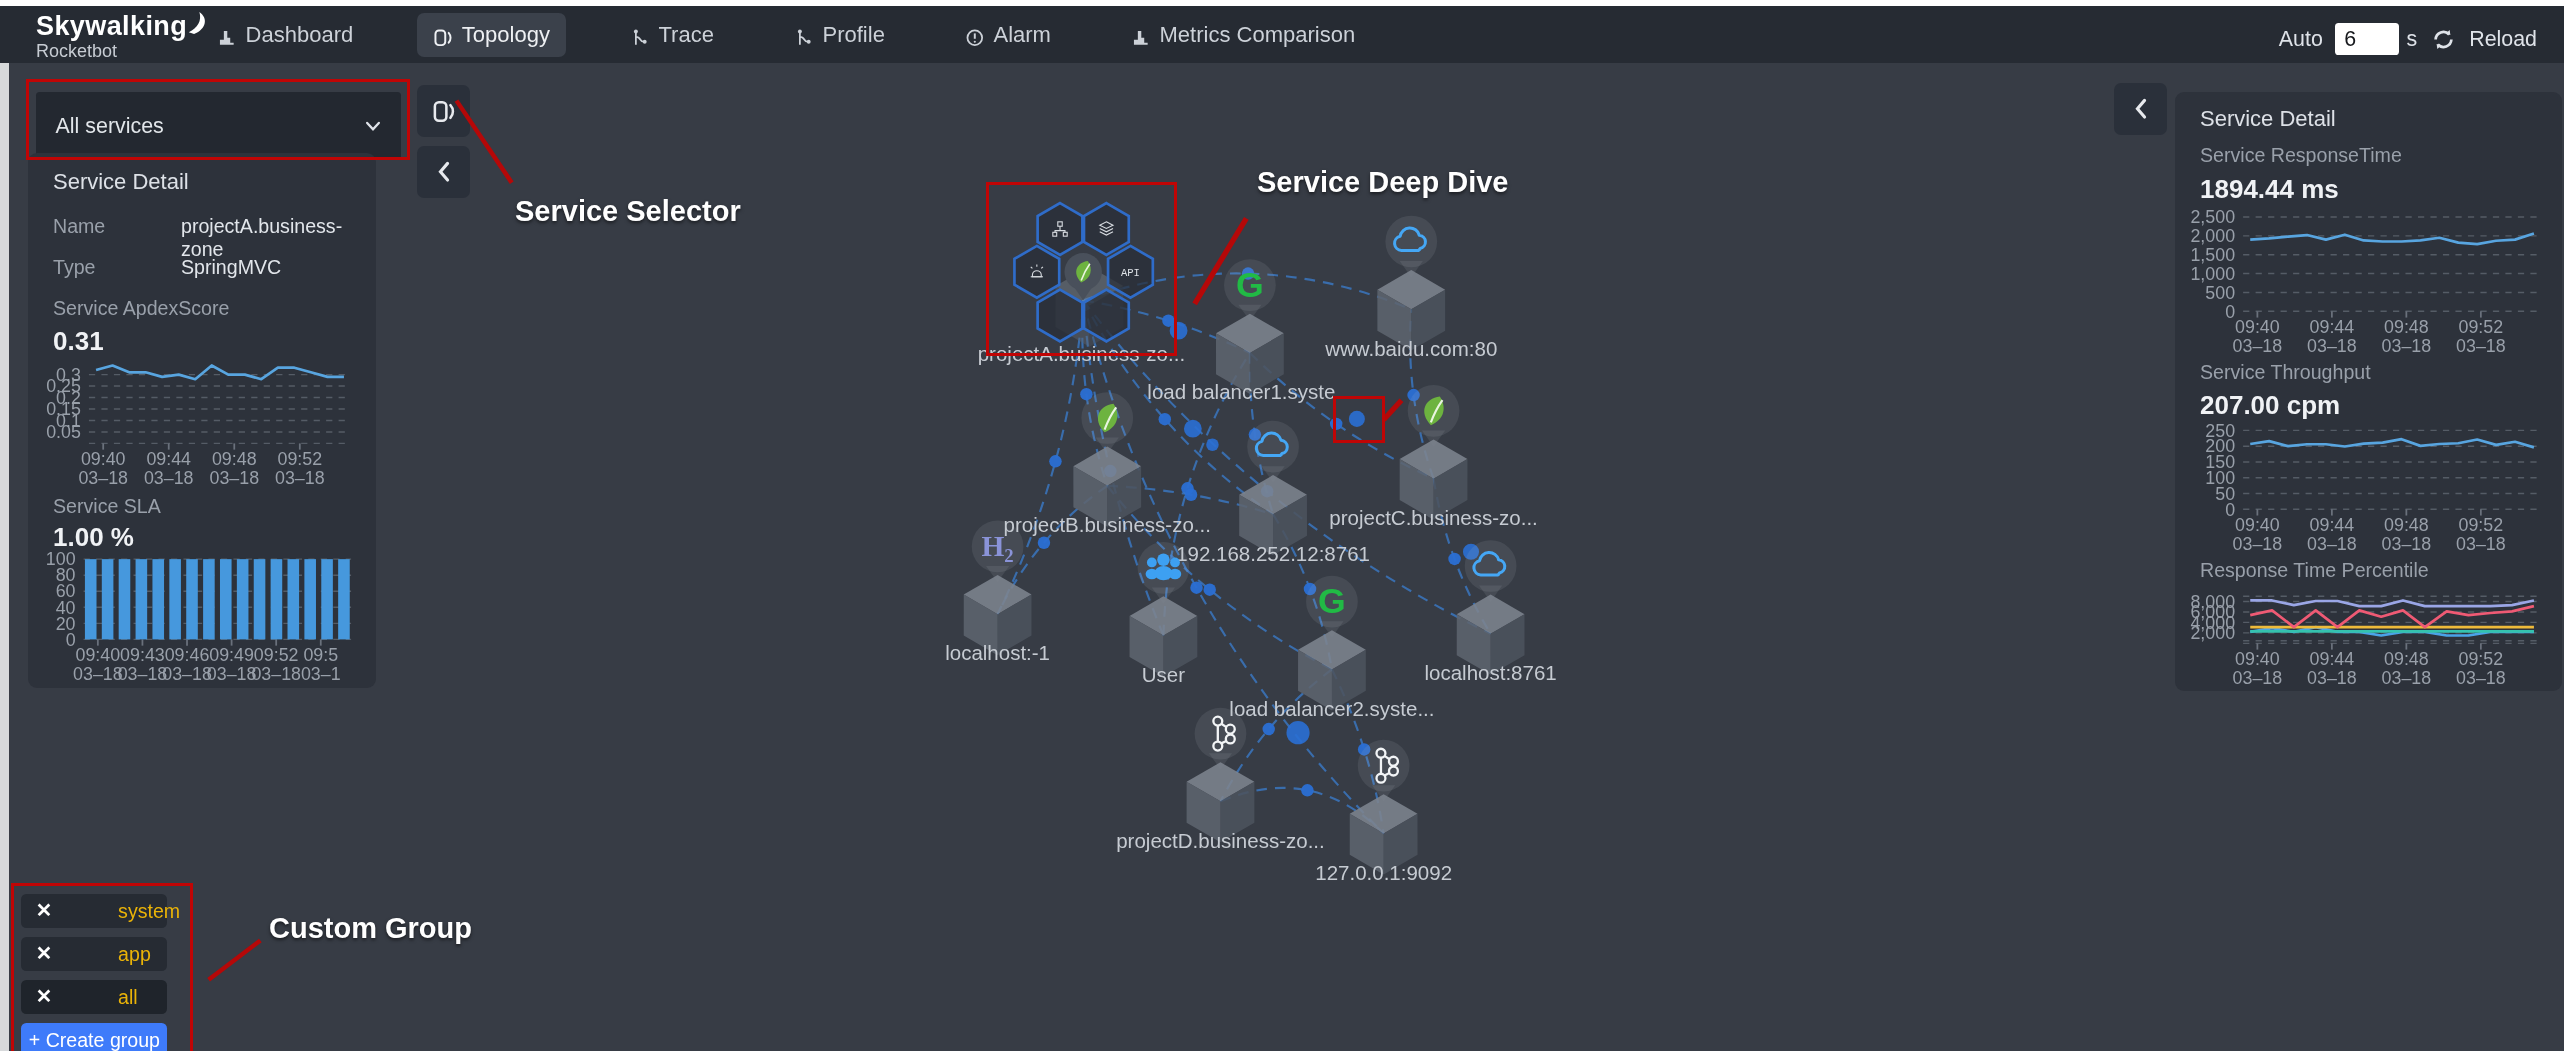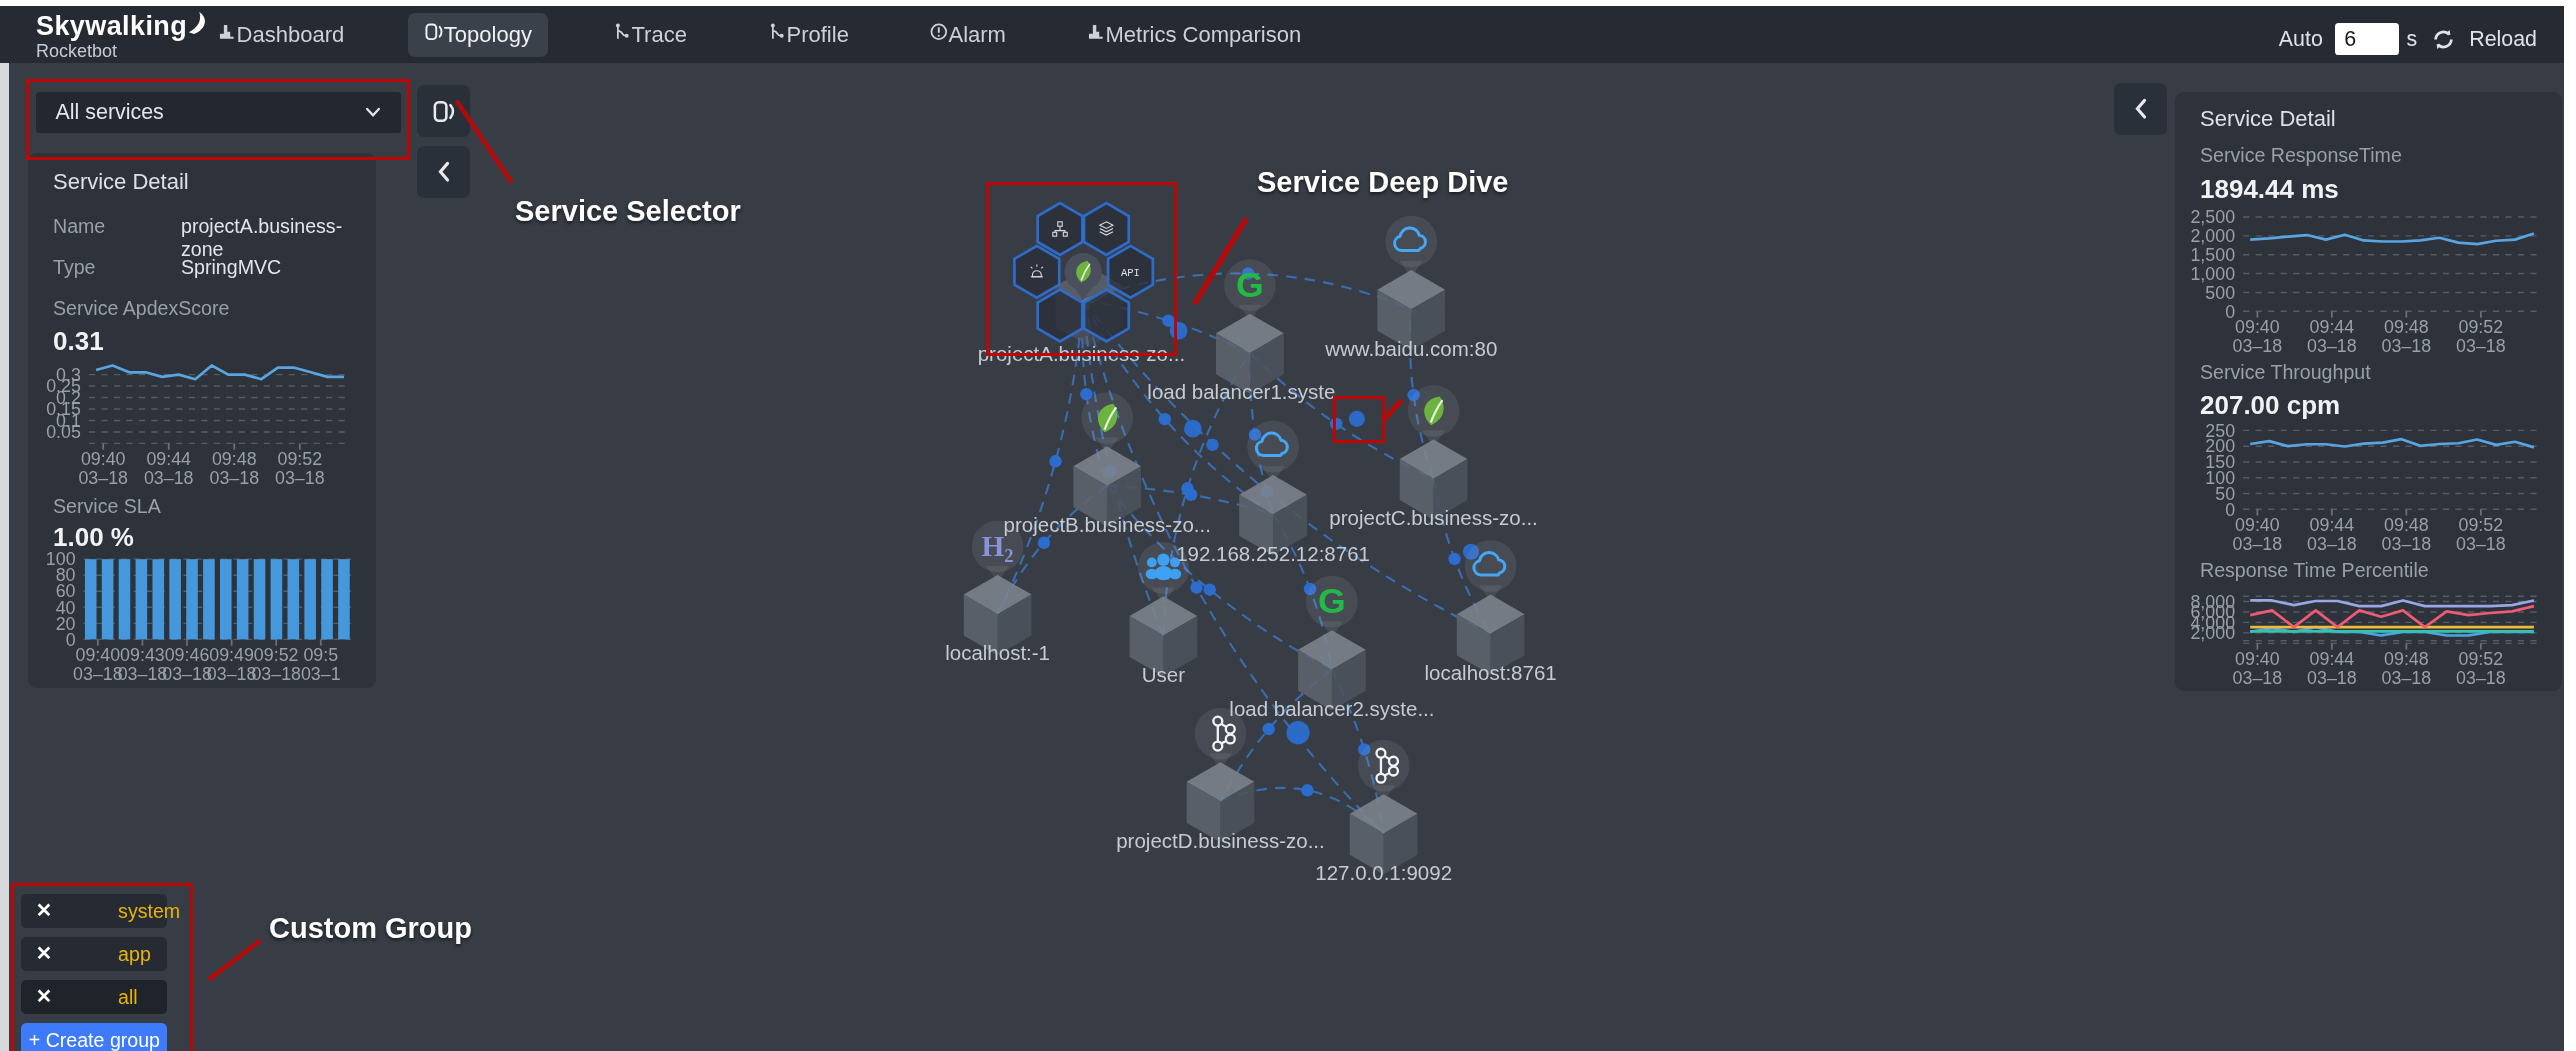--- a/index.html
+++ b/index.html
@@ -5,26 +5,26 @@
   html,body{margin:0;padding:0;background:#ffffff;}
   .page{position:relative;width:2576px;height:1052px;overflow:hidden;background:#ffffff;
         font-family:"Liberation Sans", sans-serif;}
   .app{position:absolute;left:0;top:6.2px;width:2564px;height:1046px;background:#373c45;}
   
   .navbar{position:absolute;left:0;top:0;width:100%;height:57px;background:#262b33;}
   .logo{position:absolute;left:36px;top:5.3px;color:#fff;}
   .logo-main{font-size:27px;font-weight:bold;letter-spacing:0.4px;display:flex;align-items:flex-start;}
   .logo-sub{font-size:18px;color:#c7ccd3;margin-top:-1.8px;}
   .tabs{position:absolute;left:201px;top:0;height:57px;display:flex;align-items:center;gap:48px;}
-  .tab{display:flex;align-items:flex-start;color:#ccd1d8;font-size:22px;padding:9px 16px;border-radius:7.1px;cursor:pointer;white-space:nowrap;}
+  .tab{display:flex;align-items:flex-end;gap:9px;color:#ccd1d8;font-size:22px;padding:9px 16px;border-radius:7.1px;cursor:pointer;white-space:nowrap;}
   .tab.active{background:#3b414b;color:#eef0f3;}
   .nav-right{position:absolute;right:27px;top:0;height:66px;display:flex;align-items:center;gap:12.5px;color:#dfe3e9;font-size:21.4px;}
   .auto-input{width:55px;height:32px;background:#fff;border:none;border-radius:3.6px;font-size:21.4px;color:#16181c;padding:0 0 0 9px;font-family:"Liberation Sans",sans-serif;}
   
-  .dropdown{position:absolute;left:36px;top:86px;width:365px;height:41px;background:#232830;border-radius:3.6px;
+  .dropdown{position:absolute;left:36px;top:86px;width:365px;height:68px;background:#232830;border-radius:3.6px;
             display:flex;align-items:center;justify-content:space-between;padding:0 19.6px;box-sizing:border-box;cursor:pointer;}
   .dropdown span{color:#e2e6ea;font-size:21.4px;}
   .sq-btn{position:absolute;width:53px;height:52px;background:#2a303a;border-radius:7.1px;display:flex;align-items:center;justify-content:center;cursor:pointer;}
   .panel{position:absolute;background:#2d323b;border-radius:9px;}
   .p-title{position:absolute;left:25px;color:#dde1e7;font-size:22px;}
   .p-label{position:absolute;color:#99a0aa;font-size:19.6px;}
   .p-value{position:absolute;color:#e2e6eb;font-size:19.6px;}
   .p-big{position:absolute;color:#f0f2f5;font-size:26px;font-weight:bold;}
   .chart{position:absolute;}
   

